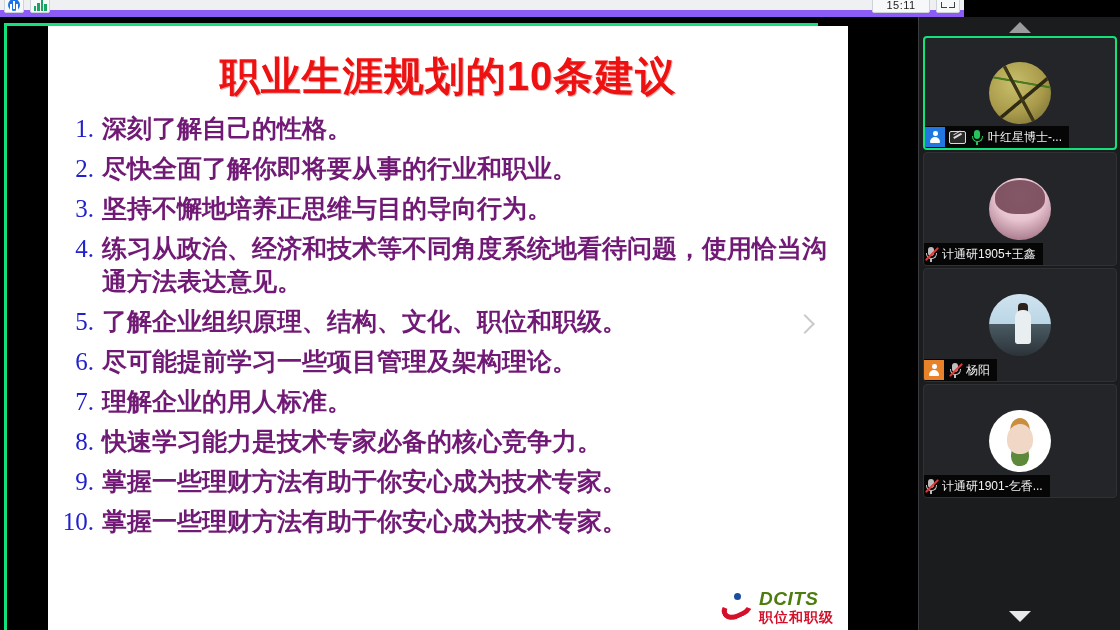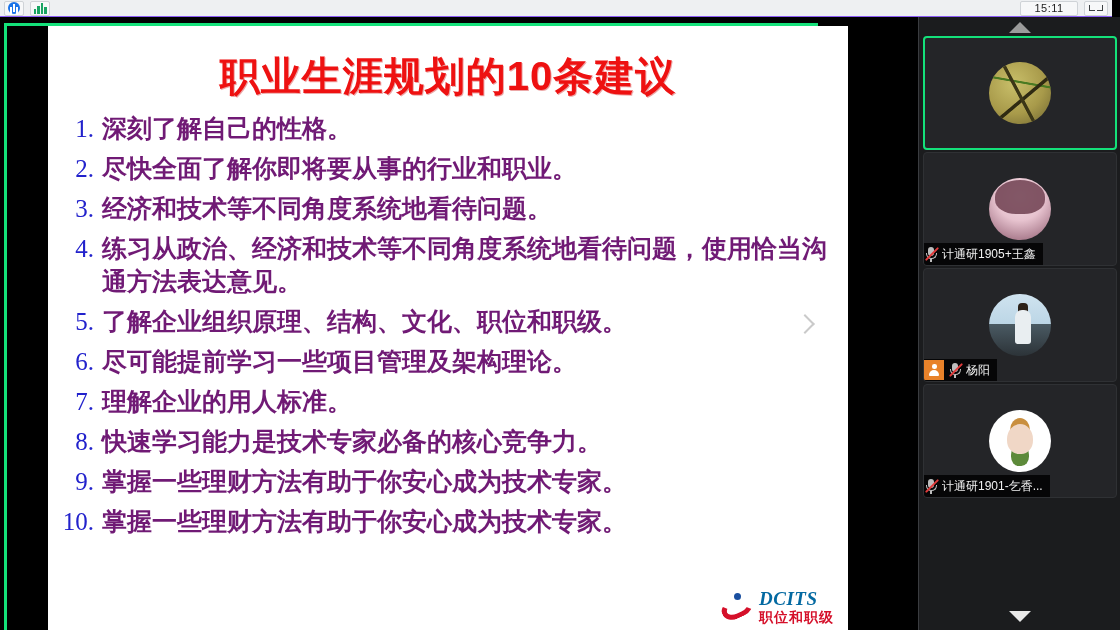--- a/index.html
+++ b/index.html
@@ -3,22 +3,22 @@
 <meta charset="utf-8">
 <style>
   * { margin:0; padding:0; box-sizing:border-box; }
   html,body { width:1120px; height:630px; overflow:hidden; background:#000; }
   body { font-family:"Liberation Sans","DejaVu Sans",sans-serif; }
 
   #app { position:relative; width:1120px; height:630px; background:#000; }
 
   
   .topbar {
-    position:absolute; left:0; top:0; width:1112px; height:17px;
-    background:#eef0f2; border-bottom:1px solid #8b5cf6;
+    position:absolute; left:0; top:0; width:964px; height:17px;
+    background:#eef0f2; border-bottom:7px solid #8b5cf6;
     display:flex; align-items:center; padding:0 4px;
   }
   .tb-left { display:flex; align-items:center; gap:6px; }
   .tb-btn {
     width:20px; height:15px; background:#f7f8f9; border:1px solid #cfd3d7;
     border-radius:2px; display:flex; align-items:center; justify-content:center;
   }
   .shield { width:12px; height:12px; border-radius:50%; background:#1a73e8; position:relative; }
   .shield:after {
     content:""; position:absolute; left:5px; top:2px; width:2px; height:8px;
@@ -83,21 +83,21 @@
     position:absolute; left:0; top:6px; width:32px; height:20px;
     border:5px solid #d5102a; border-radius:50%/60%;
     border-top-color:transparent; border-right-color:transparent;
     transform:rotate(-24deg);
   }
   .logo-mark .dot {
     position:absolute; left:13px; top:1px; width:7px; height:7px; border-radius:50%;
     background:#1a4fa0;
   }
   .logo-txt { line-height:1; }
-  .logo-en { color:#0369a1; font-weight:bold; font-size:19px; font-style:italic; letter-spacing:.5px;font-family:Liberation Serif, serif; }
+  .logo-en { color:#4d7c0f; font-weight:bold; font-size:19px; font-style:italic; letter-spacing:.5px; }
   .logo-cn { color:#d5102a; font-weight:bold; font-size:14px; letter-spacing:1px; margin-top:2px; }
 
   .next-chevron {
     position:absolute; right:10px; top:50%; transform:translateY(-50%);
     width:14px; height:14px; border-top:2px solid #b9b9b9; border-right:2px solid #b9b9b9;
     transform:translateY(-50%) rotate(45deg); opacity:.75;
   }
 
   
   .rail {
@@ -240,21 +240,21 @@
           <div class="li">
             <span class="li-num">1.</span>
             <span class="li-text">深刻了解自己的性格。</span>
           </div>
           <div class="li">
             <span class="li-num">2.</span>
             <span class="li-text">尽快全面了解你即将要从事的行业和职业。</span>
           </div>
           <div class="li">
             <span class="li-num">3.</span>
-            <span class="li-text">经济和技术等不同角度系统地看待问题。</span>
+            <span class="li-text">坚持不懈地培养正思维与目的导向行为。</span>
           </div>
           <div class="li">
             <span class="li-num">4.</span>
             <span class="li-text">练习从政治、经济和技术等不同角度系统地看待问题，使用恰当沟通方法表达意见。</span>
           </div>
           <div class="li">
             <span class="li-num">5.</span>
             <span class="li-text">了解企业组织原理、结构、文化、职位和职级。</span>
           </div>
           <div class="li">
@@ -296,20 +296,32 @@
   </div>
 
   <div class="rail">
     <div class="scroll-up"></div>
     <div class="scroll-down"></div>
 
     <div class="tiles">
 
       <div class="tile speaking">
         <div class="avatar av1"></div>
+        <div class="namebar">
+          <span class="p-icon blue">
+              <span class="person"></span>
+            </span>
+          <span class="share-ic"></span>
+          <span class="mic on">
+            <span class="cap"></span>
+              <span class="arc"></span>
+              <span class="stem"></span>
+          </span>
+          <span class="pname">叶红星博士-...</span>
+        </div>
       </div>
 
       <div class="tile">
         <div class="avatar av2"></div>
         <div class="namebar">
           <span class="mic muted">
             <span class="cap"></span>
               <span class="arc"></span>
               <span class="stem"></span>
               <span class="slash"></span>

